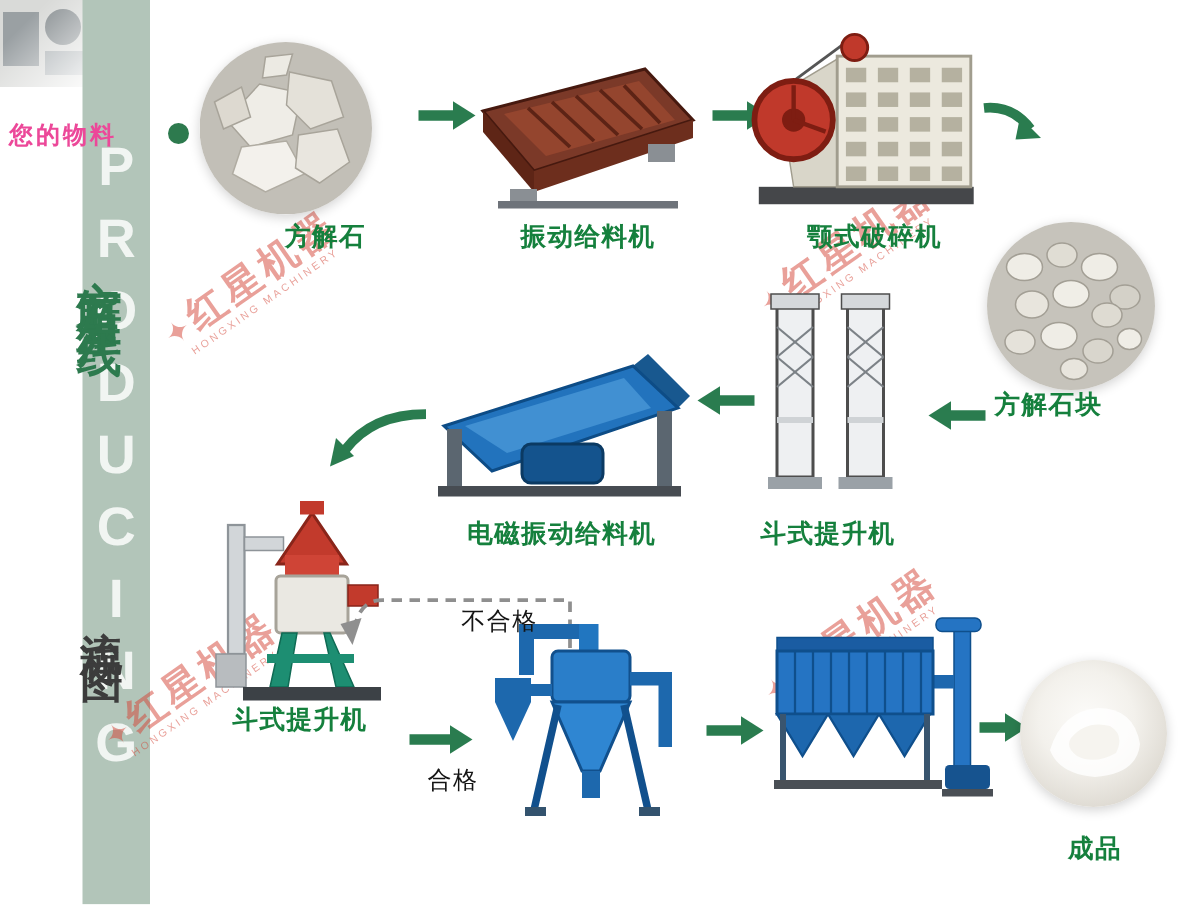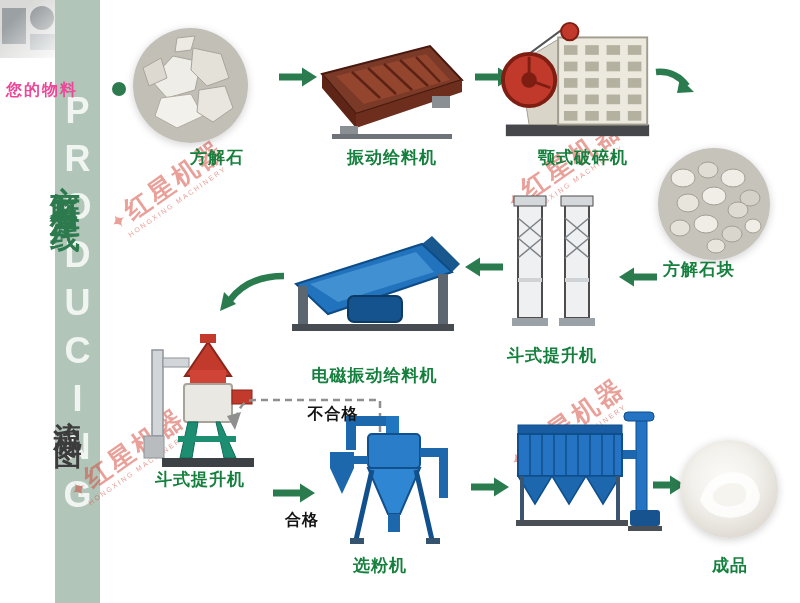--- a/index.html
+++ b/index.html
@@ -34,21 +34,21 @@
   .wm-star{font-size:20px;margin-right:3px;}
   .wm-name{font-size:26px;font-weight:bold;letter-spacing:3px;}
   .wm-sub{font-size:7px;letter-spacing:2px;margin-top:-2px;}
   
   .photo-circle{position:absolute;border-radius:50%;overflow:hidden;z-index:2;box-shadow:0 2px 8px rgba(0,0,0,.18);}
   .powder{background:radial-gradient(circle at 45% 40%, #fcfbf9 0%, #f3f1ec 40%, #ddd9d1 78%, #c9c6be 100%);}
   
   .machine{position:absolute;z-index:2;}
   
   .node-label{position:absolute;z-index:4;font-size:17px;font-weight:bold;color:#15803d;text-align:center;letter-spacing:1px;white-space:nowrap;}
-  .branch-label{position:absolute;z-index:4;font-size:16px;font-weight:bold;color:#141414;text-align:center;letter-spacing:1px;}
+  .branch-label{position:absolute;z-index:4;font-size:16px;font-weight:normal;color:#141414;text-align:center;letter-spacing:1px;}
   .arrow{position:absolute;z-index:2;}
 </style>
 </head>
 <body>
 
 <div class="canvas">
 
   <div class="corner-photo">
     <svg width="100" height="58" viewBox="0 0 100 58">
       <rect x="0" y="0" width="100" height="58" fill="#d9dad8"></rect>
@@ -244,21 +244,21 @@
     <svg width="185" height="110" viewBox="0 0 185 110">
       <polygon points="140,16 170,44 178,36 150,8" fill="#18588f"></polygon>
       <polygon points="14,56 140,16 170,44 46,86" fill="#2273bd" stroke="#0d4c86" stroke-width="2"></polygon>
       <polygon points="28,56 134,24 152,44 56,74" fill="#4190d2"></polygon>
       <rect x="66" y="68" width="54" height="26" rx="6" fill="#14538d" stroke="#0b3a63" stroke-width="2"></rect>
       <rect x="16" y="58" width="10" height="38" fill="#5b6670"></rect>
       <rect x="156" y="46" width="10" height="50" fill="#5b6670"></rect>
       <rect x="10" y="96" width="162" height="7" fill="#474c52"></rect>
     </svg>
   </div>
-  <div class="node-label" style="left:282px;top:344px;width:185px;margin-top:20px;">电磁振动给料机</div>
+  <div class="node-label" style="left:282px;top:344px;width:185px;">电磁振动给料机</div>
 
   <div class="arrow" style="left:218px;top:268px;">
     <svg width="70" height="46" viewBox="0 0 70 46">
         <path d="M66 8 Q30 8 12 32" stroke="#2a7c4f" stroke-width="6.5" fill="none"></path>
         <polygon points="2,43 18,36 6,24" fill="#2a7c4f"></polygon>
       </svg>
   </div>
 
   <div class="machine" style="left:132px;top:330px;">
     <svg width="135" height="140" viewBox="0 0 135 140">
@@ -306,21 +306,20 @@
       <polygon points="8,58 32,58 20,84" fill="#1d68ad"></polygon>
       <rect x="32" y="46" width="14" height="8" fill="#1d68ad"></rect>
       <rect x="98" y="38" width="28" height="9" fill="#1d68ad"></rect>
       <rect x="117" y="38" width="9" height="50" fill="#1d68ad"></rect>
       <line x1="50" y1="60" x2="34" y2="130" stroke="#11508d" stroke-width="5"></line>
       <line x1="94" y1="60" x2="110" y2="130" stroke="#11508d" stroke-width="5"></line>
       <rect x="28" y="128" width="14" height="6" fill="#33536e"></rect>
         <rect x="104" y="128" width="14" height="6" fill="#33536e"></rect>
     </svg>
   </div>
-  <div class="node-label" style="left:310px;top:554px;width:140px;">选粉机</div>
 
   <div class="arrow" style="left:470px;top:476px;">
     <svg width="40" height="22" viewBox="0 0 40 22">
         <path d="M1 11 H25" stroke="#2a7c4f" stroke-width="7" fill="none"></path>
         <polygon points="24,1.5 39,11 24,20.5" fill="#2a7c4f"></polygon>
       </svg>
   </div>
 
   <div class="machine" style="left:512px;top:410px;">
     <svg width="150" height="135" viewBox="0 0 150 135">

